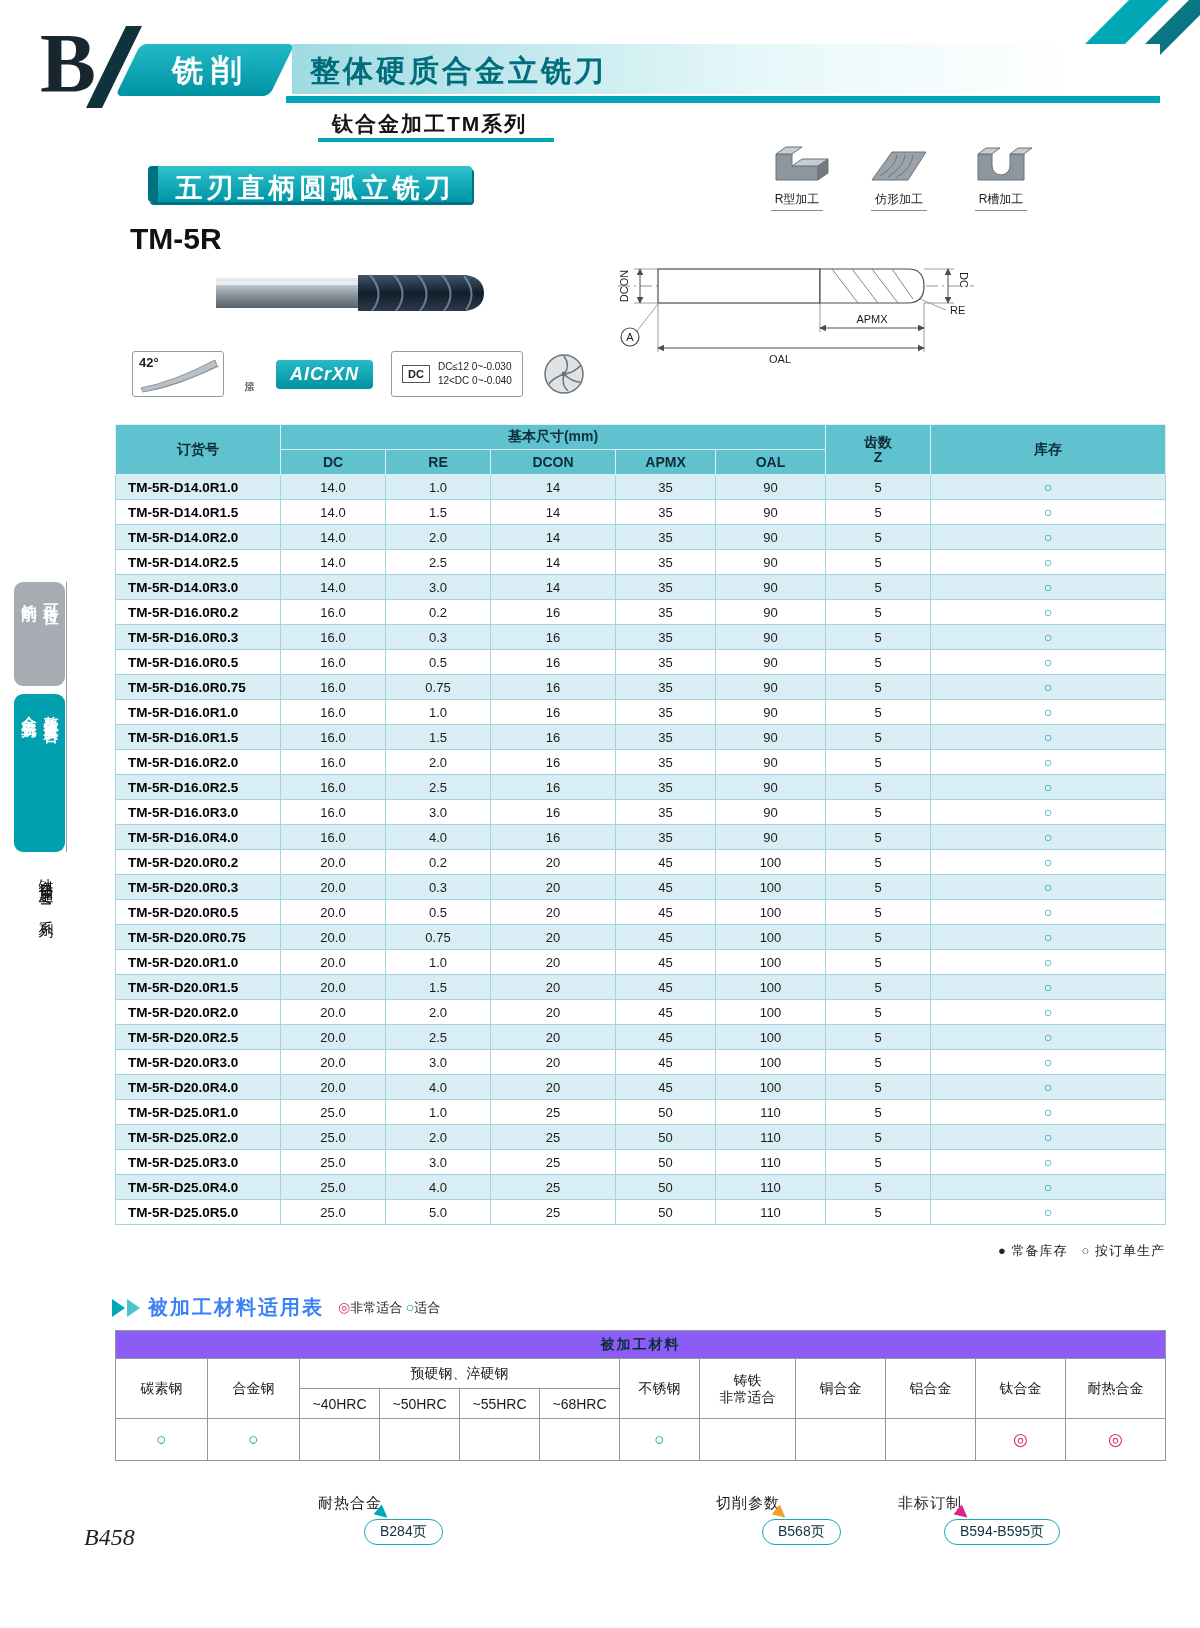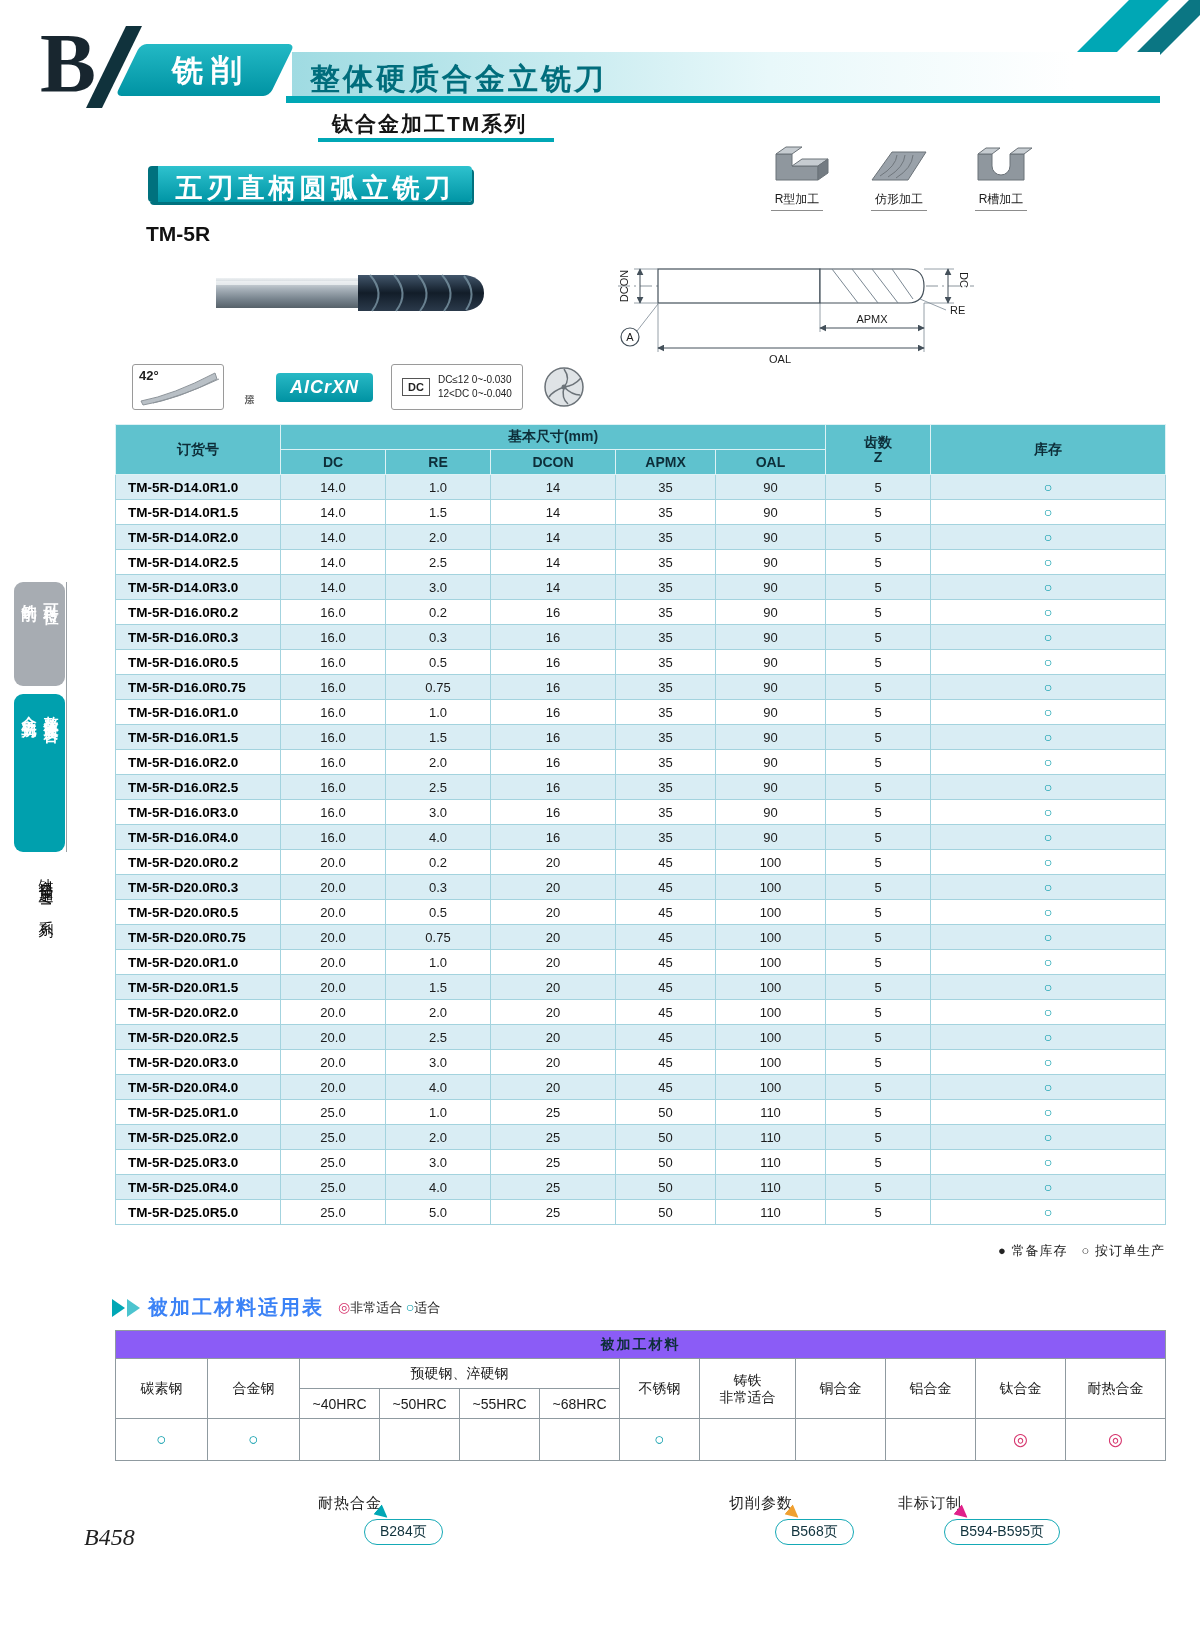--- a/index.html
+++ b/index.html
@@ -7,45 +7,45 @@
   body { font-family:"Liberation Sans","DejaVu Sans",sans-serif; }
   .page { position:relative; width:1200px; height:1628px; background:#ffffff; margin:0 auto; overflow:hidden; }
 
   
   .stripe-tr1 { position:absolute; right:52px; top:-14px; width:40px; height:70px; background:#00a7b5; transform:skewX(-45deg); }
   .stripe-tr2 { position:absolute; right:6px; top:-14px; width:26px; height:70px; background:#0b7683; transform:skewX(-45deg); }
   .letter-b { position:absolute; left:40px; top:22px; font-family:"Liberation Serif","DejaVu Serif",serif; font-size:84px; font-weight:bold; color:#18262f; line-height:1; }
   .cat-slash { position:absolute; left:106px; top:26px; width:16px; height:82px; background:#10323c; transform:skewX(-26deg); }
   .cat-box { position:absolute; left:128px; top:44px; width:154px; height:52px; background:linear-gradient(180deg,#23b9c5,#0093a3); transform:skewX(-26deg); border-radius:6px; }
   .cat-label { position:absolute; left:152px; top:50px; width:118px; text-align:center; font-size:31px; font-weight:bold; color:#ffffff; letter-spacing:8px; }
-  .title-band { position:absolute; left:292px; top:52px; width:868px; height:50px; background:linear-gradient(90deg,#9fdbe2,#e8f8fa 55%,#ffffff 90%); }
+  .title-band { position:absolute; left:292px; top:44px; width:868px; height:50px; background:linear-gradient(90deg,#9fdbe2,#e8f8fa 55%,#ffffff 90%); }
   .title-band .t { display:block; padding:7px 0 0 18px; font-size:30px; font-weight:bold; color:#006d7c; letter-spacing:3px; }
   .title-underline { position:absolute; left:286px; top:96px; width:874px; height:7px; background:#00a7b5; }
   .series-title { position:absolute; left:332px; top:110px; font-size:21px; font-weight:bold; color:#141414; letter-spacing:2px; }
   .series-underline { position:absolute; left:318px; top:138px; width:236px; height:4px; background:#00a7b5; }
 
   
   .micons { position:absolute; left:752px; top:140px; display:flex; gap:12px; }
   .micon { width:90px; text-align:center; }
   .micon .lab { display:inline-block; margin-top:3px; font-size:12px; color:#1c1c1c; padding:0 4px 2px 4px; border-bottom:1px solid #8c8c8c; }
 
   
   .section-box { position:absolute; left:148px; top:166px; width:324px; height:36px; background:linear-gradient(180deg,#2ec2ce,#0095a5); border-left:10px solid #00717e; border-radius:4px; box-shadow:2px 3px 0 #00717e; text-align:center; line-height:44px; font-size:27px; font-weight:bold; color:#fff; letter-spacing:4px; }
-  .model { position:absolute; left:130px; top:222px; font-size:21px; font-weight:bold; color:#111;margin-left:16px; }
+  .model { position:absolute; left:130px; top:222px; font-size:30px; font-weight:bold; color:#111; }
   .photo { position:absolute; left:208px; top:252px; }
   .tdiag { position:absolute; left:600px; top:240px; }
   .tdiag .ol { fill:#ffffff; stroke:#44505a; stroke-width:1.2; }
   .tdiag .cl { stroke:#8a949c; stroke-width:1; stroke-dasharray:12 4 2 4; }
   .tdiag .fl { stroke:#7b8893; stroke-width:1; fill:none; }
   .tdiag .dim { stroke:#44505a; stroke-width:1; }
   .tdiag .ext { stroke:#7b8893; stroke-width:0.8; }
   .tdiag .dt { font-size:11px; fill:#1c1c1c; }
 
   
-  .specs { position:absolute; left:132px; top:362px; display:flex; align-items:center; gap:18px; height:50px; }
+  .specs { position:absolute; left:132px; top:349px; display:flex; align-items:center; gap:18px; height:50px; }
   .angle-box { position:relative; width:92px; height:46px; border:1px solid #9a9a9a; border-radius:3px; }
   .angle-box .a { position:absolute; left:6px; top:3px; font-size:13px; font-weight:bold; color:#222; }
   .coat { display:flex; align-items:center; gap:20px; }
   .coat-label { writing-mode:vertical-rl; font-size:10px; color:#555; letter-spacing:1px; }
   .coat-box { display:inline-block; background:linear-gradient(180deg,#28b9c5,#0092a2); color:#fff; font-weight:bold; font-style:italic; font-size:18px; padding:4px 14px; border-radius:4px; letter-spacing:1px; }
   .tol-box { display:flex; align-items:center; gap:8px; border:1px solid #9a9a9a; border-radius:3px; padding:5px 10px; height:46px; }
   .tol-dc { border:1px solid #555; font-size:11px; font-weight:bold; padding:2px 5px; color:#222; }
   .tol-lines { font-size:10px; color:#222; line-height:1.45; }
 
   
@@ -624,21 +624,21 @@
       <td>◎</td>
     </tr>
   </tbody>
     </table>
 
   <div class="flink" style="left:318px; top:1494px;">
     <span class="flabel">耐热合金</span>
     <span class="farr" style="background: rgb(0, 167, 181);"></span><br>
     <span class="fbox">B284页</span>
   </div>
-  <div class="flink" style="left:716px; top:1494px;margin-left:13px;">
+  <div class="flink" style="left:716px; top:1494px;">
     <span class="flabel">切削参数</span>
     <span class="farr" style="background: rgb(240, 160, 48);"></span><br>
     <span class="fbox">B568页</span>
   </div>
   <div class="flink" style="left:898px; top:1494px;">
     <span class="flabel">非标订制</span>
     <span class="farr" style="background: rgb(224, 33, 138);"></span><br>
     <span class="fbox">B594-B595页</span>
   </div>
 

